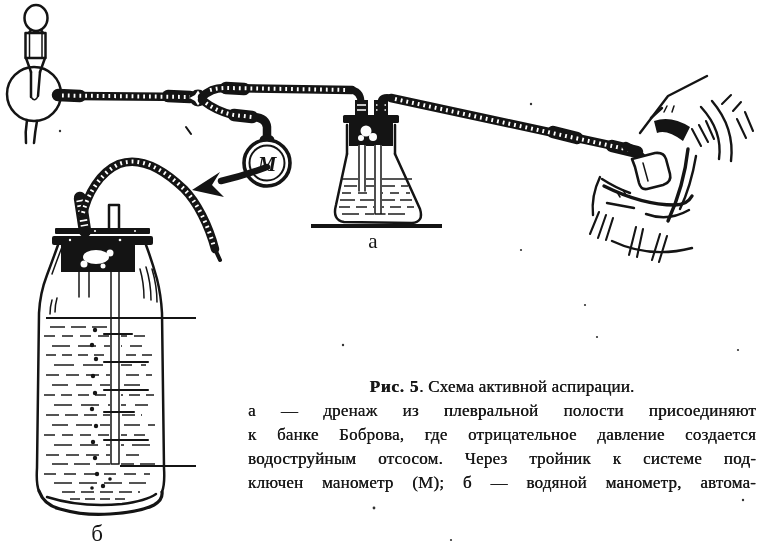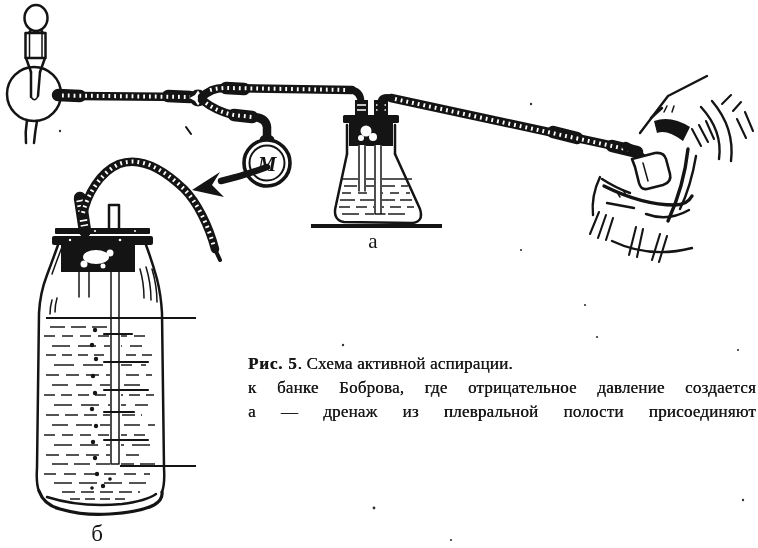--- a/index.html
+++ b/index.html
@@ -32,21 +32,21 @@
   .speck{fill:#333333;stroke:none;}
   .label-text{font-family:"Liberation Serif",serif;fill:#141414;}
 
   
   .caption{
     position:absolute;left:248px;top:352px;width:508px;
     font-size:17px;line-height:24px;color:#181818;
     text-shadow:0.35px 0 0 #181818;
     letter-spacing:0.2px;
   }
-  .cap-title{text-align:left;white-space:nowrap;}
+  .cap-title{text-align:center;white-space:nowrap;margin-top:23px;}
   .cap-title .b{font-weight:bold;letter-spacing:0.8px;}
   .cap-line{text-align:justify;text-align-last:justify;}
   .cap-line.cap-last{text-align-last:left;}
 </style>
 </head>
 <body>
 
 <div class="page">
 
   <svg width="758" height="548" viewBox="0 0 758 548">
@@ -256,17 +256,19 @@
       <circle cx="374" cy="508" r="1.4" class="speck"></circle>
       <circle cx="743" cy="500" r="1.2" class="speck"></circle>
       <circle cx="451" cy="540" r="1.1" class="speck"></circle>
     </g>
   </svg>
 
   <div class="caption">
     <div class="cap-title">
       <span class="b">Рис. 5</span><span>. Схема активной аспирации.</span>
     </div>
+    <div class="cap-line">а — дренаж из плевральной полости присоединяют</div>
     <div class="cap-line">к банке Боброва, где отрицательное давление создается</div>
-    <div class="cap-line">а — дренаж из плевральной полости присоединяют</div>
+    <div class="cap-line">водоструйным отсосом. Через тройник к системе под-</div>
+    <div class="cap-line">ключен манометр (М); б — водяной манометр, автома-</div>
   </div>
 
 </div>
 
 </body></html>

